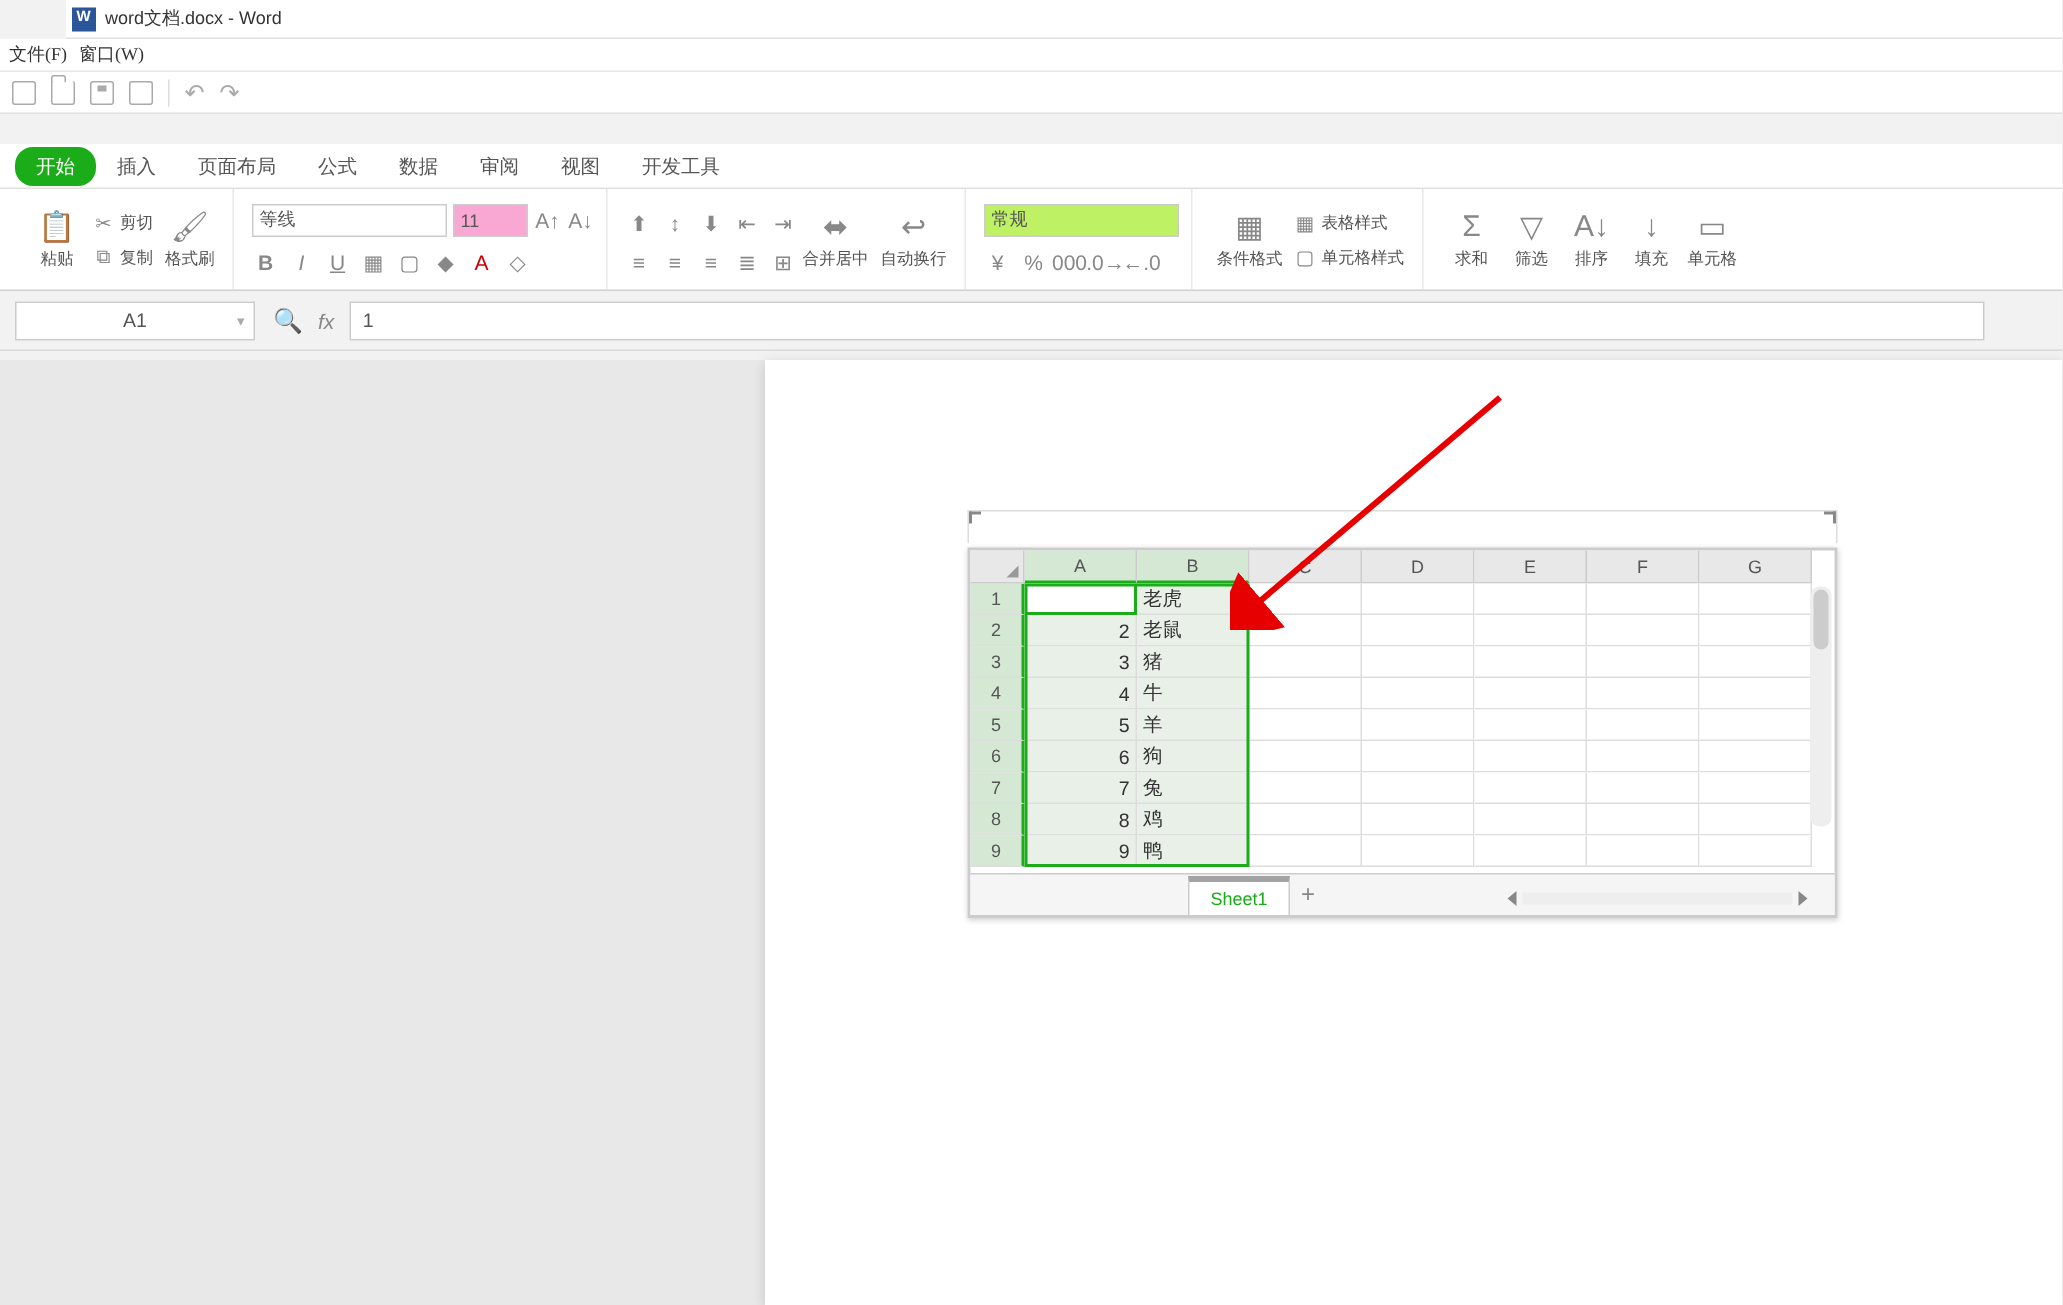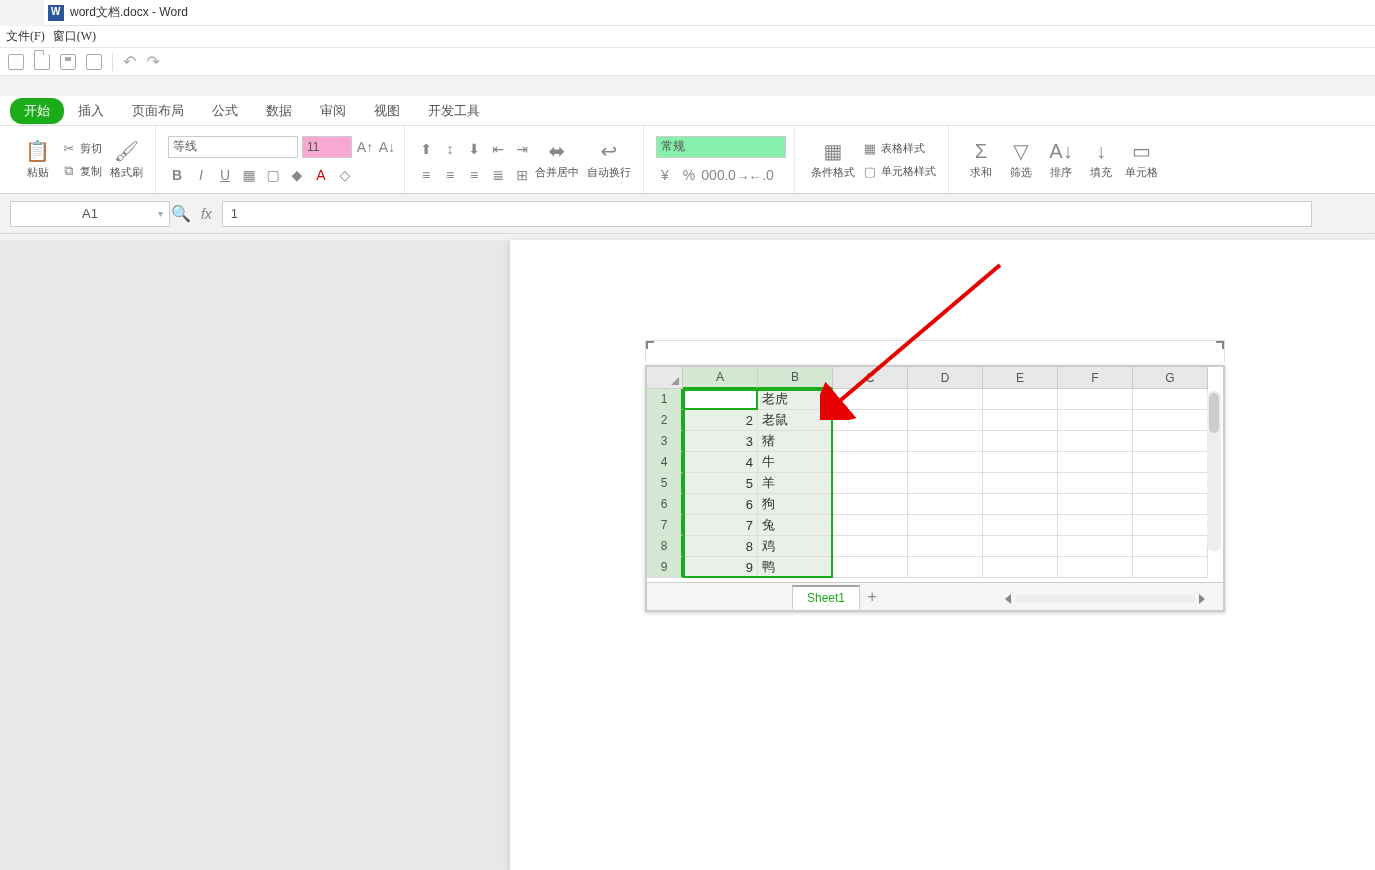--- a/index.html
+++ b/index.html
@@ -40,24 +40,24 @@
 .big-btn .ico { width: 24px; height: 24px; display: flex; align-items: center; justify-content: center; font-size: 20px; color: #888; }
 .big-btn .lbl { white-space: nowrap; }
 .vstack { display: flex; flex-direction: column; gap: 4px; justify-content: center; }
 .small-btn { display: flex; align-items: center; gap: 4px; font-size: 11px; color: #555; padding: 2px 4px; cursor: default; }
 .small-btn .ico { width: 14px; height: 14px; display: inline-flex; align-items: center; justify-content: center; font-size: 13px; color: #888; }
 .font-row { display: flex; align-items: center; gap: 4px; }
 .font-select { width: 130px; height: 22px; border: 1px solid #ccc; font-size: 12px; padding: 0 4px; background: #fff; color: #555; }
 .size-select { width: 50px; height: 22px; border: 1px solid #ccc; font-size: 12px; padding: 0 4px; background: #f9a8d4; color: #555; }
 .btn-row { display: flex; align-items: center; gap: 6px; margin-top: 4px; }
 .tb-ico { width: 18px; height: 18px; display: inline-flex; align-items: center; justify-content: center; font-size: 14px; color: #888; cursor: default; }
-.numfmt-select { width: 130px; height: 22px; border: 1px solid #ccc; font-size: 12px; padding: 0 4px; background: #86efac; color: #555; }
-
-
-.formula-bar { height: 40px; background: #f2f2f2; display: flex; align-items: center; padding: 0 10px; gap: 1px; border-bottom: 1px solid #d8d8d8; }
+.numfmt-select { width: 130px; height: 22px; border: 1px solid #ccc; font-size: 12px; padding: 0 4px; background: #bef264; color: #555; }
+
+
+.formula-bar { height: 40px; background: #f2f2f2; display: flex; align-items: center; padding: 0 10px; gap: 12px; border-bottom: 1px solid #d8d8d8; }
 .name-box { width: 160px; height: 26px; background: #fff; border: 1px solid #ccc; display: flex; align-items: center; justify-content: center; font-size: 13px; color: #555; position: relative; }
 .name-box::after { content: "▾"; position: absolute; right: 6px; color: #aaa; font-size: 10px; }
 .fx-area { display: flex; align-items: center; gap: 10px; flex: 1; }
 .fx-ico { font-size: 16px; color: #888; cursor: default; }
 .fx-label { font-style: italic; font-size: 14px; color: #888; }
 .fx-input { flex: 1; height: 26px; background: #fff; border: 1px solid #ccc; padding: 0 8px; font-size: 13px; color: #555; max-width: 1090px; }
 
 
 .canvas-bg { position: absolute; top: 240px; left: 0; right: 0; bottom: 0; background: #e8e8e8; }
 .page { position: absolute; left: 510px; top: 0; width: 865px; height: 630px; background: #fff; box-shadow: 0 2px 8px rgba(0,0,0,0.15); }
@@ -73,21 +73,21 @@
 .sh-rowh { width: 36px; height: 21px; background: #e8e8e8; border-right: 1px solid #ccc; border-bottom: 1px solid #ddd; display: flex; align-items: center; justify-content: center; font-size: 12px; color: #555; }
 .sh-rowh.sel { background: #d4e8d4; border-right: 2px solid #1aad19; }
 .sh-cell { height: 21px; border-right: 1px solid #ddd; border-bottom: 1px solid #ddd; display: flex; align-items: center; font-size: 13px; color: #333; padding: 0 4px; background: #fff; }
 .sh-cell.num { justify-content: flex-end; }
 .sh-cell.sel { background: #e8f0e8; }
 .col-A { width: 75px; } .col-B { width: 75px; } .col-C { width: 75px; } .col-D { width: 75px; } .col-E { width: 75px; } .col-F { width: 75px; } .col-G { width: 75px; }
 .selection-border { position: absolute; border: 2px solid #1aad19; pointer-events: none; z-index: 5; }
 .active-cell { position: absolute; border: 2px solid #1aad19; background: #fff; pointer-events: none; z-index: 6; }
 .sheet-tabs { position: absolute; bottom: 0; left: 0; right: 0; height: 28px; background: #f5f5f5; border-top: 1px solid #ccc; display: flex; align-items: center; }
 .sheet-tab-spacer { width: 145px; }
-.sheet-tab { padding: 4px 14px; background: #fff; border: 1px solid #ccc; border-bottom: none; font-size: 12px; color: #1aad19; border-top: 2px solid #a3a3a3; }
+.sheet-tab { padding: 4px 14px; background: #fff; border: 1px solid #ccc; border-bottom: none; font-size: 12px; color: #1aad19; border-top: 4px solid #a3a3a3; }
 .sheet-add { width: 24px; text-align: center; font-size: 16px; color: #888; cursor: default; }
 .sheet-hscroll { position: absolute; right: 18px; bottom: 4px; width: 200px; height: 14px; display: flex; align-items: center; }
 .sheet-hscroll .tr { width: 0; height: 0; border-top: 5px solid transparent; border-bottom: 5px solid transparent; }
 .sheet-hscroll .tr.l { border-right: 6px solid #888; }
 .sheet-hscroll .tr.r { border-left: 6px solid #888; margin-left: auto; }
 .sheet-hscroll .track { flex: 1; height: 8px; background: #eee; margin: 0 4px; }
 .sheet-vscroll { position: absolute; right: 2px; top: 24px; width: 14px; height: 160px; background: #eee; border-radius: 6px; }
 .sheet-vscroll .thumb { width: 10px; height: 40px; background: #ccc; margin: 2px auto; border-radius: 5px; }
 
 

